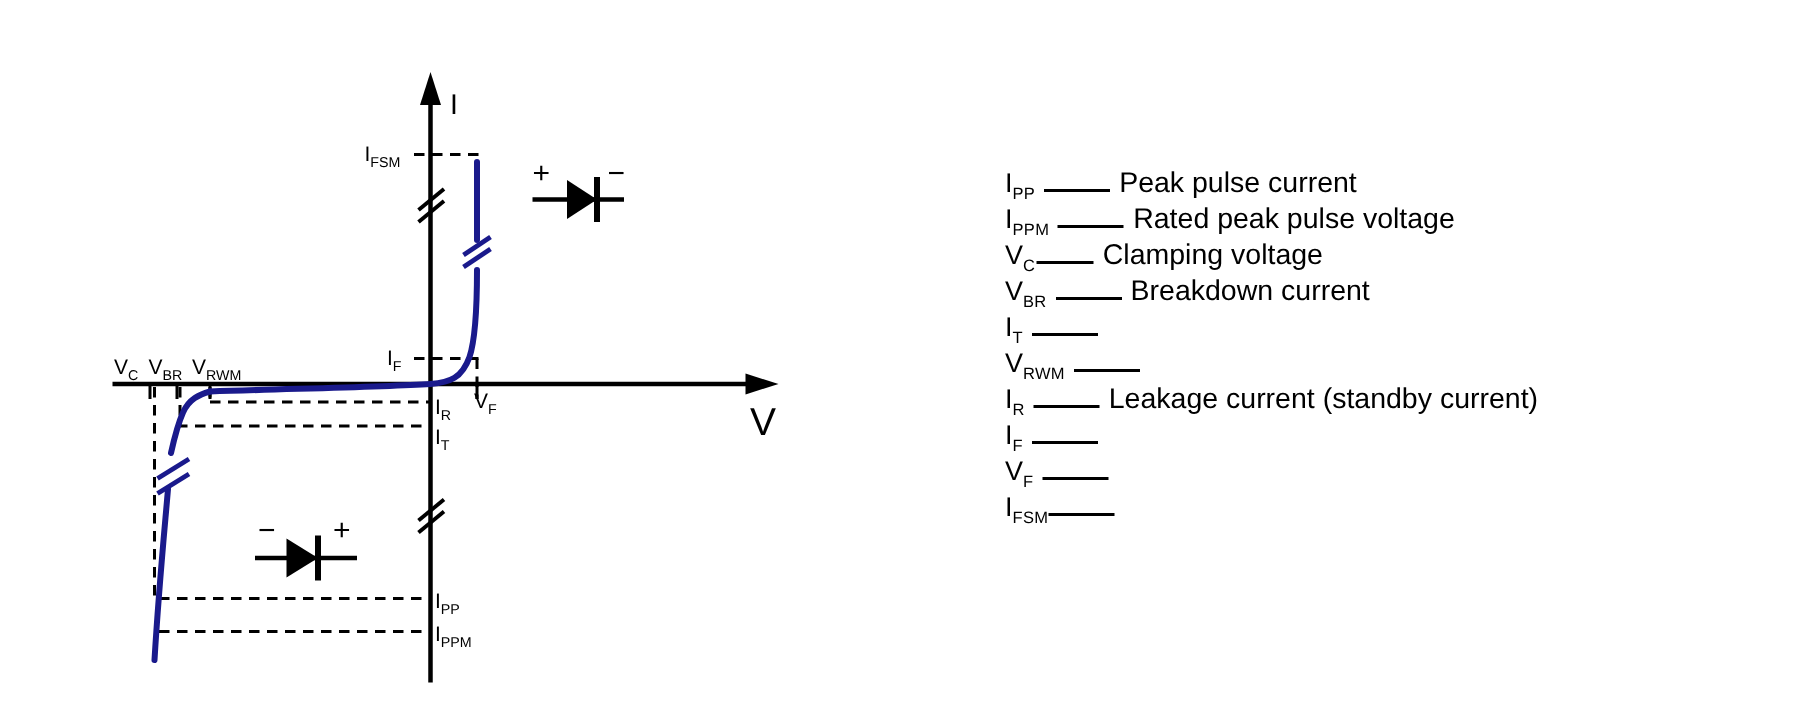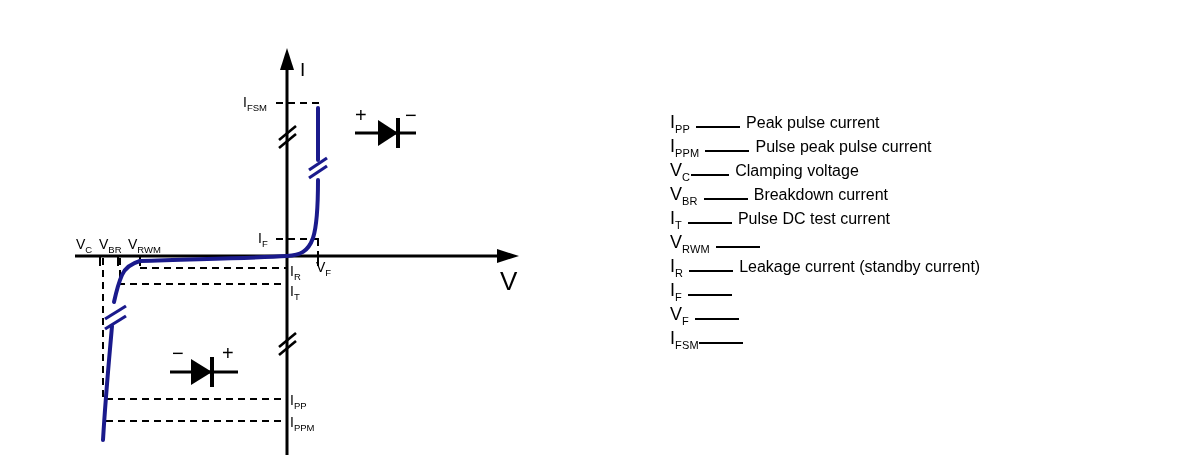--- a/index.html
+++ b/index.html
@@ -44,21 +44,21 @@
     letter-spacing: 0.2px;
   }
   .legend-dash {
     display: inline-block;
     border-top: 2px solid #000000;
     height: 0;
     margin: 0 6px 5px 6px;
     flex: 0 0 auto;
   }
   .legend-desc {
-    font-size: 16px;
+    font-size: 19px;
     color: #000000;
   }
   svg text {
     font-family: "Liberation Sans", sans-serif;
     fill: #000000;
   }
   .axis-label {
     font-size: 19px;
   }
   .var-label {
@@ -200,36 +200,35 @@
 
 <div id="legend-panel">
   <div class="legend-row">
     <span class="legend-sym"><span>I</span><sub>PP</sub></span>
     <span class="legend-dash" style="width:44px"></span>
     <span class="legend-desc">Peak pulse current</span>
   </div>
   <div class="legend-row">
     <span class="legend-sym"><span>I</span><sub>PPM</sub></span>
     <span class="legend-dash" style="width:44px"></span>
-    <span class="legend-desc">Pulse peak pulse current</span>
+    <span class="legend-desc">Rated peak pulse voltage</span>
   </div>
   <div class="legend-row">
     <span class="legend-sym"><span>V</span><sub>C</sub></span>
     <span class="legend-dash" style="width:38px;margin-left:1px"></span>
     <span class="legend-desc">Clamping voltage</span>
   </div>
   <div class="legend-row">
     <span class="legend-sym"><span>V</span><sub>BR</sub></span>
     <span class="legend-dash" style="width:44px"></span>
     <span class="legend-desc">Breakdown current</span>
   </div>
   <div class="legend-row">
     <span class="legend-sym"><span>I</span><sub>T</sub></span>
     <span class="legend-dash" style="width:44px"></span>
-    <span class="legend-desc">Pulse DC test current</span>
   </div>
   <div class="legend-row">
     <span class="legend-sym"><span>V</span><sub>RWM</sub></span>
     <span class="legend-dash" style="width:44px"></span>
   </div>
   <div class="legend-row">
     <span class="legend-sym"><span>I</span><sub>R</sub></span>
     <span class="legend-dash" style="width:44px"></span>
     <span class="legend-desc">Leakage current (standby current)</span>
   </div>

